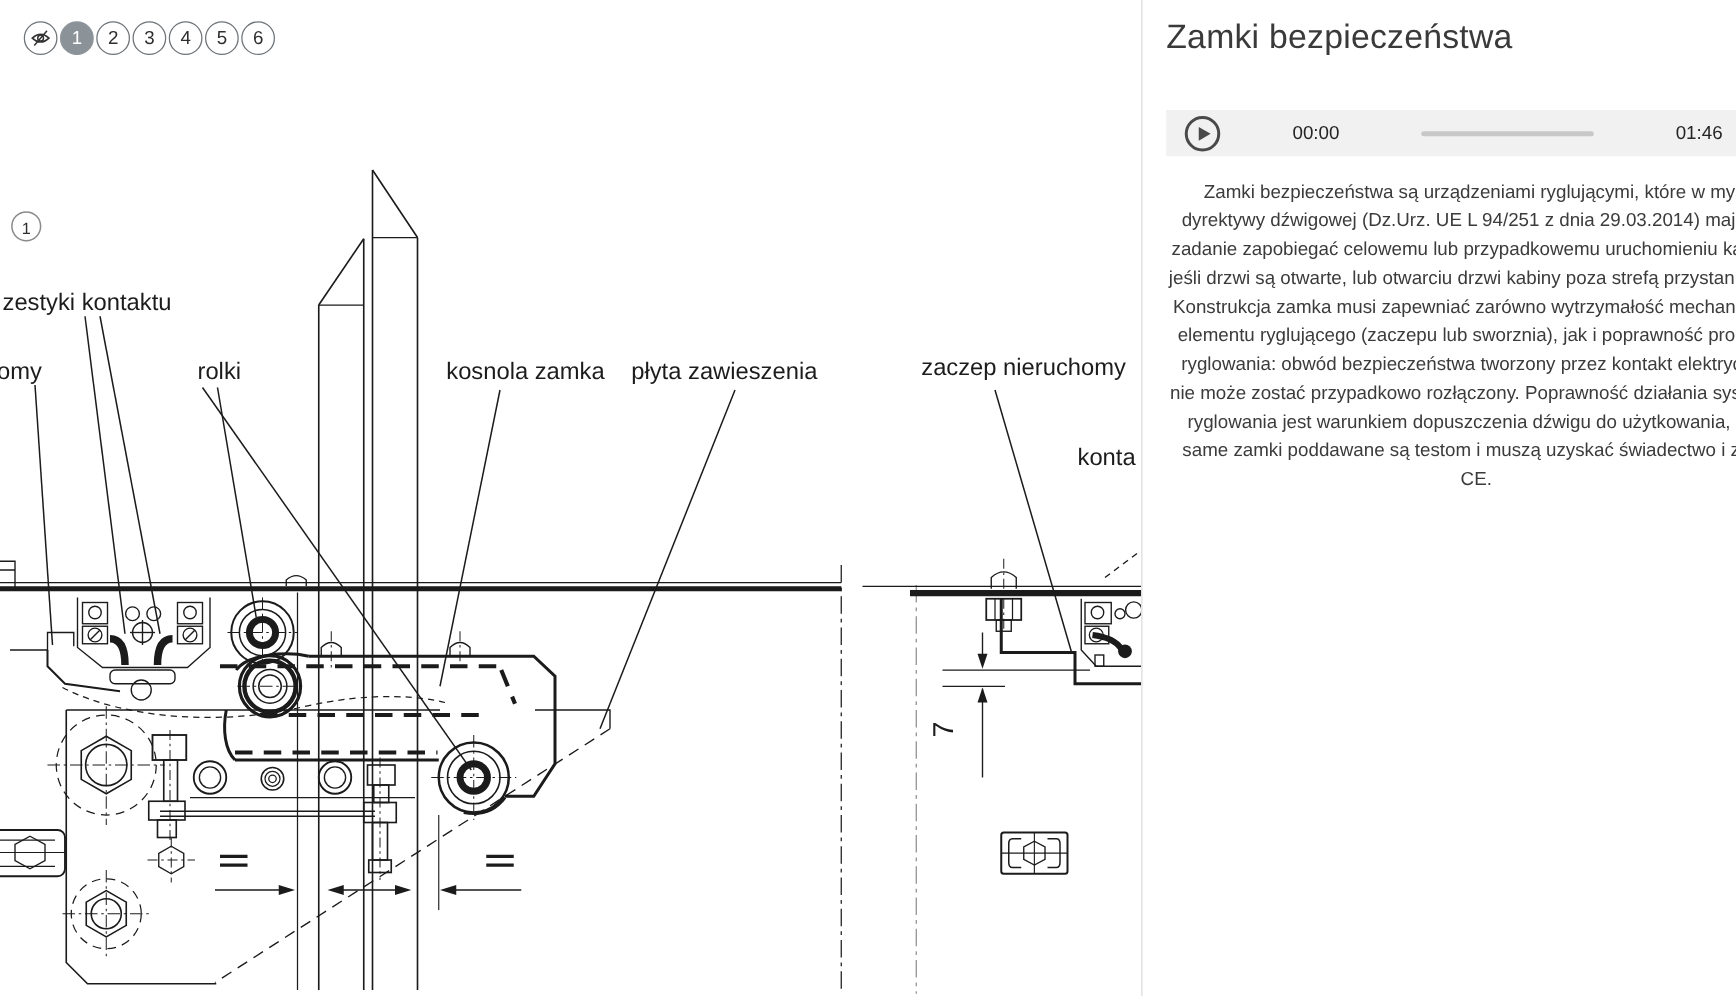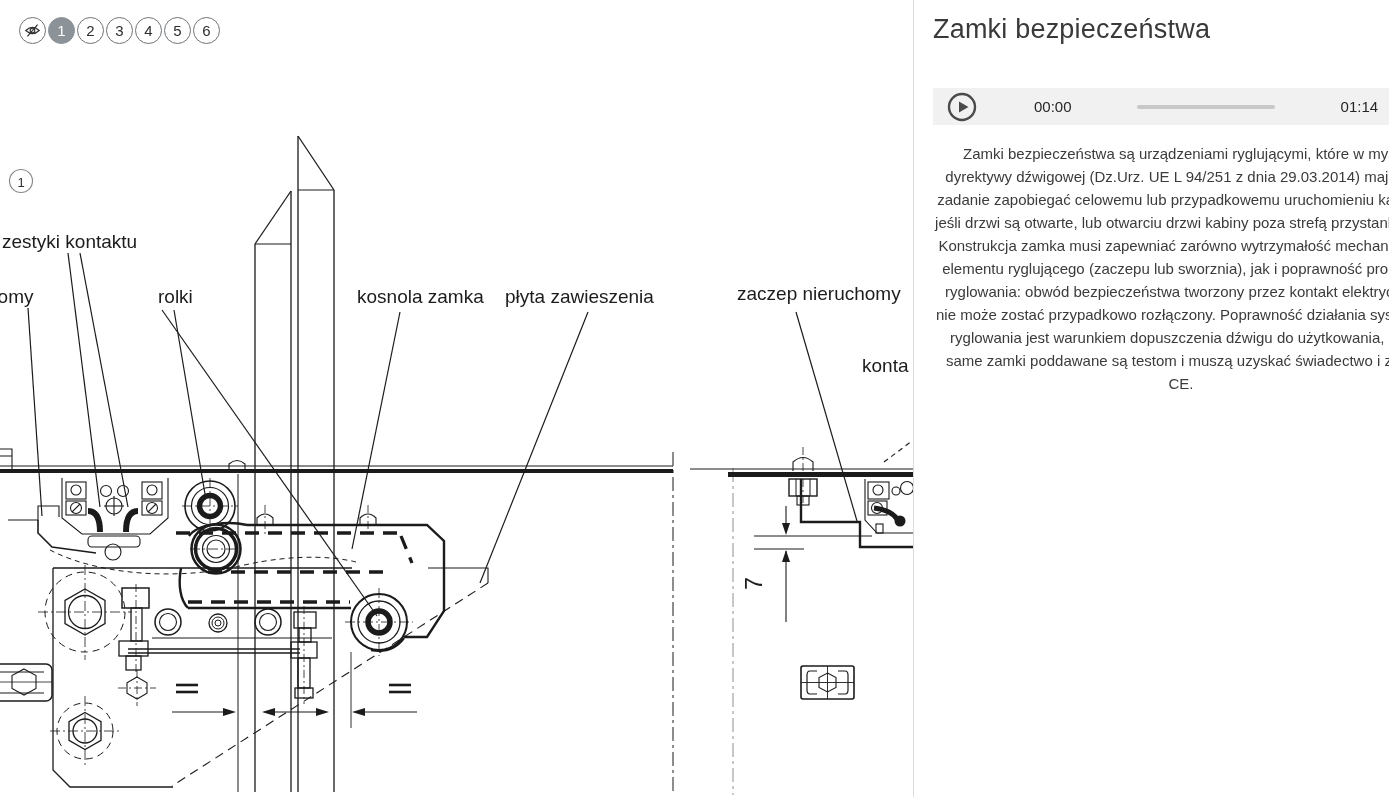--- a/index.html
+++ b/index.html
@@ -300,21 +300,21 @@
       <button class="play">
         <svg width="30" height="30" viewBox="0 0 30 30">
           <circle cx="15" cy="15" r="13" fill="none" stroke="var(--player-icon)" stroke-width="2.4"></circle>
           <polygon points="12,9.5 21.5,15 12,20.5" fill="var(--player-icon)"></polygon>
         </svg>
       </button>
       <span class="ptime">00:00</span>
       <div class="seek">
         <div class="seek-track"></div>
       </div>
-      <span class="ptime dtime">01:14</span>
+      <span class="ptime dtime">01:46</span>
       <span class="vol-icon">
         <svg width="15" height="12" viewBox="0 0 15 12">
           <polygon points="0,3.5 3.5,3.5 8,0 8,11.5 3.5,8 0,8" fill="var(--player-icon)"></polygon>
           <path d="M10,2.8 Q12.6,5.8 10,8.8" fill="none" stroke="var(--player-icon)" stroke-width="1.4"></path>
         </svg>
       </span>
       <div class="volume">
         <div class="vol-fill"></div>
       </div>
     </div>

